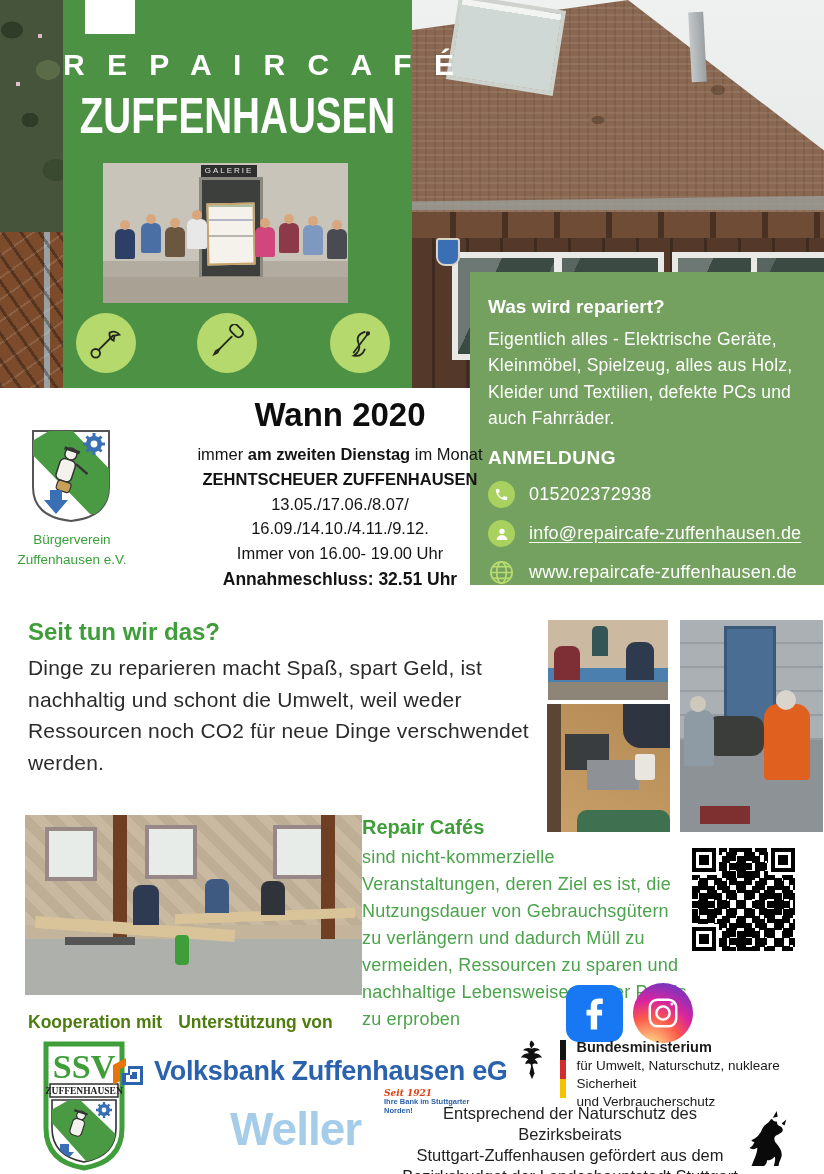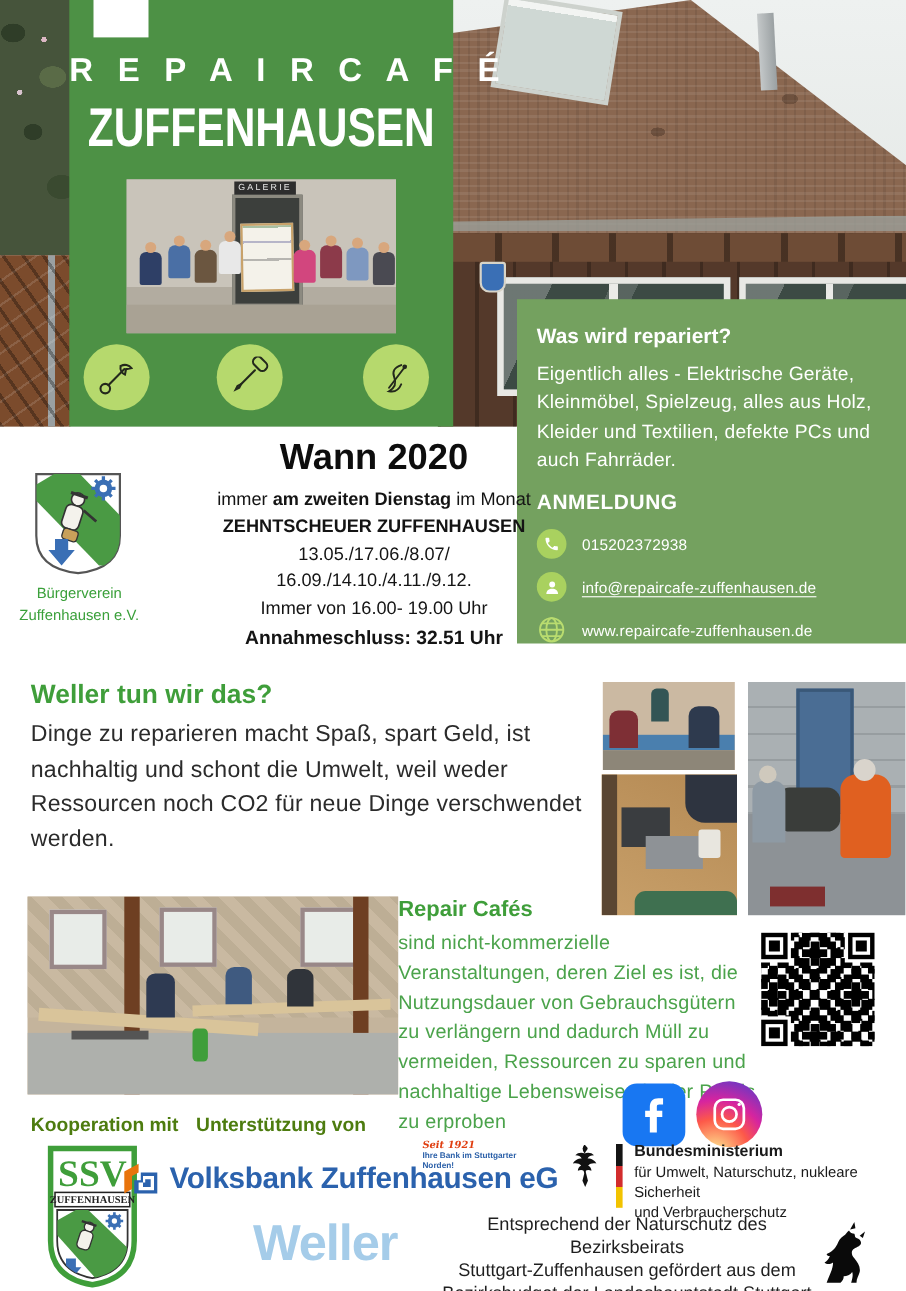--- a/index.html
+++ b/index.html
@@ -45,41 +45,41 @@
           repeating-linear-gradient(55deg, rgba(0,0,0,.30) 0 3px, transparent 3px 15px),
           repeating-linear-gradient(-35deg, rgba(255,255,255,.12) 0 2px, transparent 2px 18px),
           linear-gradient(90deg, transparent 0 44px, #9aa0a2 44px 50px, transparent 50px);}
   
   .panel{position:absolute;left:63px;top:0;width:349px;height:388px;background:#4d9145;}
   .notch{position:absolute;left:22px;top:0;width:50px;height:34px;background:#fff;}
   .t1{position:absolute;left:0;top:48px;width:100%;text-align:center;color:#fff;
       font-weight:bold;font-size:30px;letter-spacing:7px;white-space:nowrap;}
   .t2{position:absolute;left:0;top:88px;width:100%;text-align:center;color:#fff;
       font-weight:bold;font-size:42px;letter-spacing:0px;transform:scale(.92,1.18);transform-origin:center top;white-space:nowrap;}
-  .group-photo{position:absolute;left:52px;top:163px;width:245px;height:140px;background:#b4afa5;overflow:hidden;}
+  .group-photo{position:absolute;left:40px;top:163px;width:245px;height:140px;background:#b4afa5;overflow:hidden;}
   .gp-wall{position:absolute;inset:0;background:linear-gradient(#c9c4ba 0 70%, #b2aca0 70%);}
   .gp-door{position:absolute;left:96px;top:14px;width:58px;height:96px;background:#3c3f3c;border:3px solid #8c8a80;}
   .gp-sign{position:absolute;left:98px;top:2px;width:56px;height:12px;background:#2e2e2e;color:#e8e8e8;
            font-size:8px;letter-spacing:2px;text-align:center;line-height:12px;}
   .gp-board{position:absolute;left:104px;top:40px;width:44px;height:58px;background:#f4f2ea;border:2px solid #c8a26a;transform:rotate(-1deg);
            background-image:linear-gradient(rgba(90,140,90,.5) 0 2px, transparent 2px),linear-gradient(transparent 0 14px, rgba(90,90,150,.4) 14px 16px, transparent 16px 30px, rgba(90,90,90,.4) 30px 32px, transparent 32px);}
   .gp-ground{position:absolute;left:0;bottom:0;width:100%;height:26px;background:#a9a294;}
   .person{position:absolute;width:20px;height:30px;border-radius:6px 6px 2px 2px;}
   .person:before{content:"";position:absolute;left:5px;top:-9px;width:10px;height:10px;border-radius:50%;background:#d8a77d;}
   
   .circ{position:absolute;top:313px;width:60px;height:60px;border-radius:50%;background:#b6d96d;display:flex;align-items:center;justify-content:center;}
   
   .info-box{position:absolute;left:470px;top:272px;width:354px;height:313px;background:#74a15f;color:#fff;box-sizing:border-box;padding:24px 18px 0 18px;}
   .ib-h{font-size:19px;font-weight:bold;margin:0 0 8px 0;}
   .ib-p{font-size:17.5px;line-height:1.5;margin:0;letter-spacing:.2px;}
   .ib-h2{font-size:19px;font-weight:bold;margin:16px 0 12px 0;letter-spacing:.5px;}
   .crow{display:flex;align-items:center;margin-bottom:12px;}
   .cico{width:27px;height:27px;border-radius:50%;background:#a9d15f;flex:0 0 auto;margin-right:14px;display:flex;align-items:center;justify-content:center;}
   .cico.plain{background:transparent;}
-  .ctext{font-size:14px;letter-spacing:.2px;}
+  .ctext{font-size:18px;letter-spacing:.2px;}
   .ctext.u{text-decoration:underline;text-underline-offset:3px;}
   
   .wann{position:absolute;left:140px;top:396px;width:400px;text-align:center;color:#141414;}
   .wann h2{font-size:33px;margin:0 0 8px 0;color:#0d0d0d;}
   .wl{font-size:16.5px;line-height:1.5;}
   .wl b{font-weight:bold;}
   .wl.venue{font-weight:bold;}
   .wl.deadline{font-weight:bold;font-size:17.5px;}
   .crest{position:absolute;left:30px;top:428px;width:82px;height:96px;}
   .bv-name{position:absolute;left:2px;top:530px;width:140px;text-align:center;color:#3aa03a;font-size:13.5px;line-height:1.5;}
@@ -98,21 +98,21 @@
   .finder{position:absolute;width:24px;height:24px;border:4px solid #000;background:#fff;box-shadow:0 0 0 3px #fff;box-sizing:border-box;}
   .finder:after{content:"";position:absolute;left:3px;top:3px;width:10px;height:10px;background:#000;}
   .fb{position:absolute;left:566px;top:985px;width:57px;height:57px;border-radius:13px;background:#1877f2;display:flex;align-items:center;justify-content:center;}
   .ig{position:absolute;left:633px;top:983px;width:60px;height:60px;border-radius:50%;
       background:radial-gradient(circle at 28% 110%, #fdf497 0%, #fd5949 40%, #d6249f 62%, #6a38c4 90%);
       display:flex;align-items:center;justify-content:center;}
   
   .koop{position:absolute;left:28px;top:1012px;font-size:17.5px;font-weight:bold;color:#4d7c0f;}
   .koop .sp2{margin-left:16px;}
   .ssv{position:absolute;left:30px;top:1040px;width:84px;height:132px;margin-left:12px;}
-  .vb-tag{position:absolute;left:384px;top:1037px;width:110px;text-align:left;line-height:1.15;}
+  .vb-tag{position:absolute;left:384px;top:1088px;width:110px;text-align:left;line-height:1.15;}
   .vb-tag .t-red{font-size:9px;color:#e03e10;font-style:italic;font-weight:bold;font-family:"DejaVu Serif",serif;}
   .vb-tag .t-blue{font-size:7.5px;color:#2a5fa8;font-weight:bold;}
   .vb-row{position:absolute;left:112px;top:1056px;display:flex;align-items:center;}
   .vb-name{font-size:27px;font-weight:bold;color:#2b62ad;margin-left:10px;letter-spacing:-.3px;}
   .weller{position:absolute;left:230px;top:1102px;font-size:46px;font-weight:bold;color:#a5cce9;letter-spacing:-1px;}
   .ministry{position:absolute;left:512px;top:1038px;display:flex;align-items:flex-start;}
   .flagbar{width:7px;height:58px;margin:2px 10px 0 8px;background:linear-gradient(#141414 0 34%, #d22d2d 34% 67%, #f2c300 67%);}
   .min-text{font-size:13.5px;color:#1a1a1a;line-height:1.32;}
   .min-text .l1{font-size:14.5px;font-weight:bold;}
   .funding{position:absolute;left:402px;top:1103px;width:336px;text-align:center;font-size:16.5px;color:#1f1f1f;line-height:1.28;}
@@ -255,21 +255,21 @@
         </g>
         <polygon points="20,62 32,62 32,72 38,72 26,86 14,72 20,72" fill="#3a6fb5"></polygon>
       </g>
     </svg>
   </div>
   <div class="bv-name">
     <div>Bürgerverein</div>
     <div>Zuffenhausen e.V.</div>
   </div>
 
-  <div class="warum-h">Weller tun wir das?</div>
+  <div class="warum-h">Seit tun wir das?</div>
   <div class="warum-p">Dinge zu reparieren macht Spaß, spart Geld, ist nachhaltig und schont die Umwelt, weil weder Ressourcen noch CO2 für neue Dinge verschwendet werden.</div>
 
   <div class="ph" style="left:548px;top:620px;width:120px;height:80px;background:#cbb9a2;">
     <div class="abs" style="left:0;top:48px;width:120px;height:14px;background:#4a7fae;"></div>
     <div class="abs" style="left:6px;top:26px;width:26px;height:34px;background:#7e2f35;border-radius:8px 8px 0 0;"></div>
     <div class="abs" style="left:78px;top:22px;width:28px;height:38px;background:#2e3a4e;border-radius:9px 9px 0 0;"></div>
     <div class="abs" style="left:44px;top:6px;width:16px;height:30px;background:#355;border-radius:5px 5px 0 0;"></div>
     <div class="abs" style="left:0;bottom:0;width:120px;height:18px;background:#8d8678;"></div>
   </div>
   <div class="ph" style="left:547px;top:704px;width:123px;height:128px;background:linear-gradient(25deg,#c8a06a,#b58a54);">

